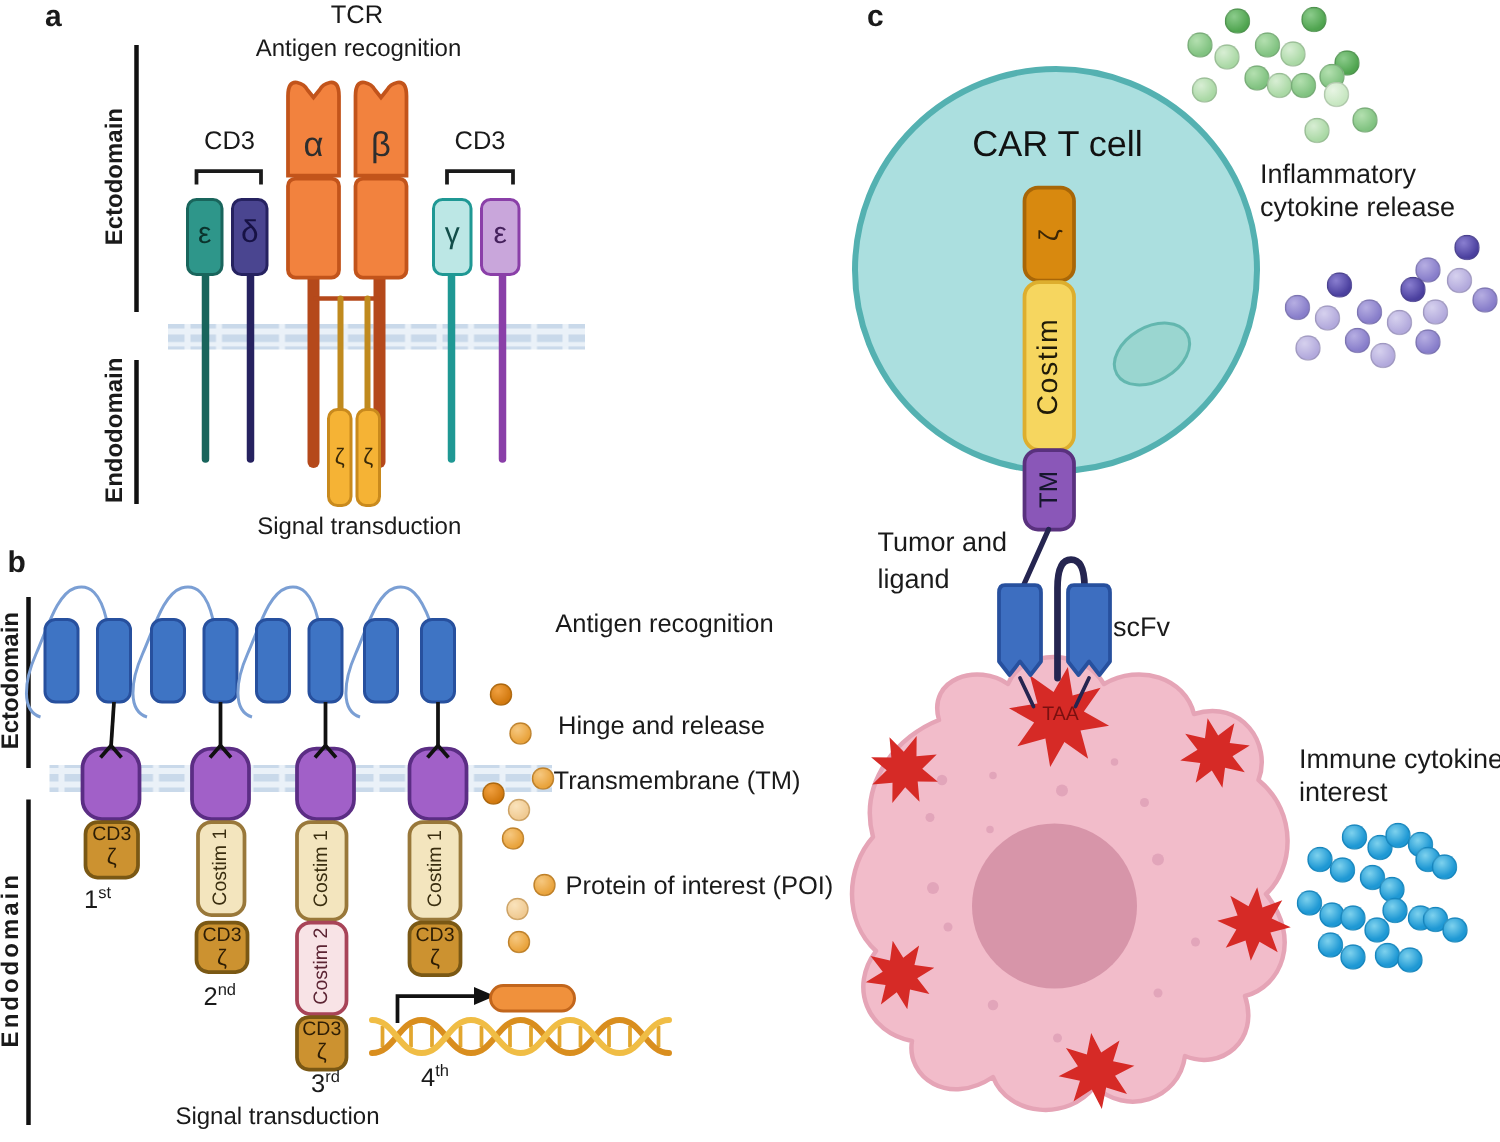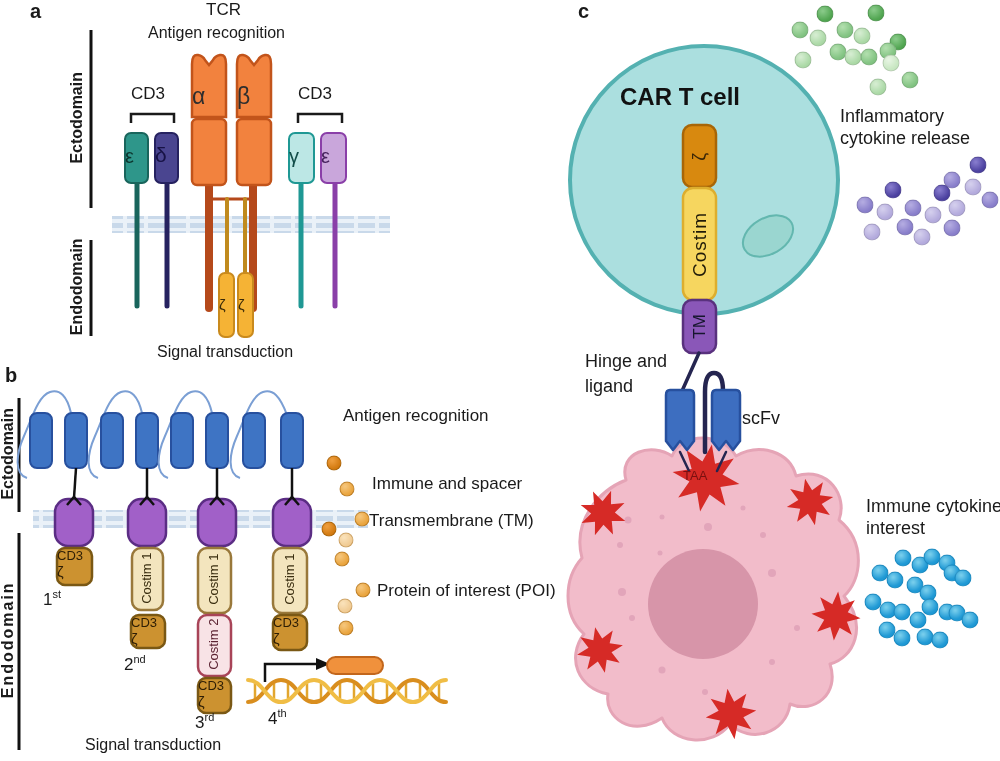--- a/index.html
+++ b/index.html
@@ -1,20 +1,20 @@
 <!DOCTYPE html>
 <html><head>
 <meta charset="utf-8">
 <style>
   html,body{margin:0;padding:0;background:#fff;}
   #stage{position:relative;width:1000px;height:761px;background:#ffffff;overflow:hidden;
          font-family:"Liberation Sans","DejaVu Sans",sans-serif;color:#1a1a1a;}
   #stage svg{position:absolute;}
   .t{position:absolute;white-space:nowrap;line-height:1.15;}
-  .c{}
+  .c{text-align:center;}
   .rot{position:absolute;transform:rotate(-90deg);white-space:nowrap;text-align:center;line-height:1.1;}
   .panel-letter{font-weight:bold;font-size:20px;}
   .f16{font-size:16px;} .f17{font-size:17px;} .f18{font-size:18px;}
   .sup{font-size:11px;vertical-align:super;line-height:0;}
   .dot{position:absolute;border-radius:50%;transform:translate(-50%,-50%);border:1px solid rgba(70,70,70,.18);}
   .g-d{background:radial-gradient(circle at 35% 30%,#8ccc8c,#4fa44f 70%);}
   .g-m{background:radial-gradient(circle at 35% 30%,#b4e0b0,#80c280 70%);}
   .g-l{background:radial-gradient(circle at 35% 30%,#d8eed4,#a9d8a4 70%);}
   .g-xl{background:radial-gradient(circle at 35% 30%,#e8f5e4,#c6e6c0 70%);}
   .p-d{background:radial-gradient(circle at 35% 30%,#8a7fd0,#4a3f9e 70%);}
@@ -230,31 +230,31 @@
   <div class="rot" style="left:164px;top:572px;width:100px;font-size:13px;color:#3A2E10">Costim 1</div>
   <div class="rot" style="left:164px;top:637px;width:100px;font-size:13px;color:#5C2433">Costim 2</div>
   <div class="rot" style="left:240px;top:572px;width:100px;font-size:13px;color:#3A2E10">Costim 1</div>
 
   <div class="t c f17" style="left:43px;top:590px;width:44px"><span>1</span><span class="sup">st</span></div>
   <div class="t c f17" style="left:124px;top:655px;width:45px"><span>2</span><span class="sup">nd</span></div>
   <div class="t c f17" style="left:195px;top:713px;width:44px"><span>3</span><span class="sup">rd</span></div>
   <div class="t c f17" style="left:268px;top:709px;width:44px"><span>4</span><span class="sup">th</span></div>
 
   <div class="t c f17" style="left:343px;top:406px;width:200px">Antigen recognition</div>
-  <div class="t f17" style="left:372px;top:474px">Immune and spacer</div>
+  <div class="t f17" style="left:372px;top:474px">Hinge and release</div>
   <div class="t f17" style="left:369px;top:511px">Transmembrane (TM)</div>
   <div class="t f17" style="left:377px;top:581px">Protein of interest (POI)</div>
   <div class="t c f16" style="left:85px;top:736px;width:200px">Signal transduction</div>
 
   <div class="t panel-letter" style="left:578px;top:0">c</div>
-  <div class="t c" style="left:620px;top:83px;width:170px;font-size:24px;font-weight:bold;color:#111">CAR T cell</div>
+  <div class="t c" style="left:620px;top:83px;width:170px;font-size:24px;font-weight:normal;color:#111">CAR T cell</div>
   <div class="rot" style="left:650px;top:147px;width:100px;font-size:18px;color:#3B2606">ζ</div>
   <div class="rot" style="left:650px;top:234px;width:100px;font-size:19px;letter-spacing:1px;color:#1F1A08">Costim</div>
   <div class="rot" style="left:650px;top:317px;width:100px;font-size:17px;color:#16162E">TM</div>
-  <div class="t f18" style="left:585px;top:351px">Hinge and</div>
+  <div class="t f18" style="left:585px;top:351px">Tumor and</div>
   <div class="t f18" style="left:585px;top:376px">ligand</div>
   <div class="t f18" style="left:742px;top:408px">scFv</div>
   <div class="t c" style="left:683px;top:469px;width:48px;font-size:13px;color:#7A1010">TAA</div>
   <div class="t f18" style="left:840px;top:106px">Inflammatory</div>
   <div class="t f18" style="left:840px;top:128px">cytokine release</div>
   <div class="t f18" style="left:866px;top:496px">Immune cytokine</div>
   <div class="t f18" style="left:866px;top:518px">interest</div>
 
   <div style="position:absolute;left:0;top:0;width:1000px;height:761px;pointer-events:none">
       <div class="dot g-m" style="left: 800px; top: 30px; height: 15px; width: 15px;"></div>

